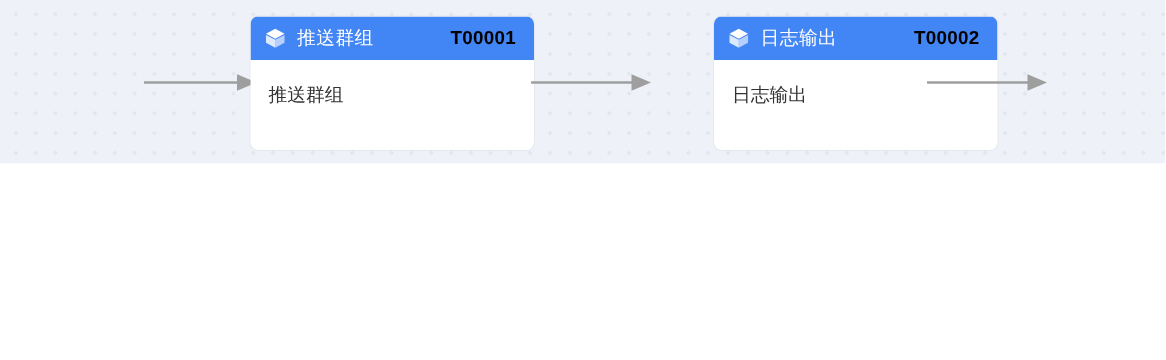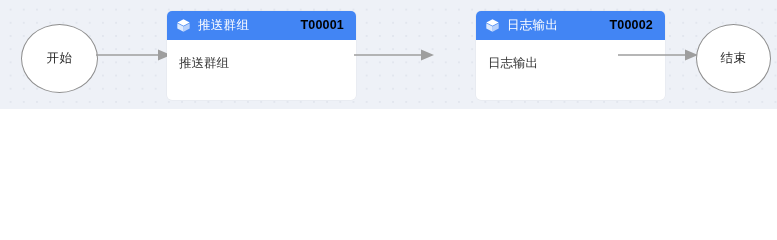--- a/index.html
+++ b/index.html
@@ -125,23 +125,20 @@
   #edge-start-task1 { left: 96px;  width: 75px; }
   #edge-task1-task2 { left: 354px; width: 80px; }
   #edge-task2-end   { left: 618px; width: 80px; }
   .connector svg { display: block; width: 100%; height: 14px; }
 </style>
 </head>
 <body>
 
 <div id="canvas">
 
-  <div class="terminator" id="node-start">
-    <span class="term-label">开始</span>
-  </div>
 
   <div class="connector" id="edge-start-task1">
     <svg viewBox="0 0 75 14" preserveAspectRatio="none">
       <line x1="0" y1="7" x2="63" y2="7" stroke="#9e9e9e" stroke-width="1.6"></line>
       <polygon points="62,1.5 75,7 62,12.5" fill="#9e9e9e"></polygon>
     </svg>
   </div>
 
   <div class="task-card" id="node-task-1">
     <div class="card-header">
@@ -180,17 +177,14 @@
     </div>
   </div>
 
   <div class="connector" id="edge-task2-end">
     <svg viewBox="0 0 80 14" preserveAspectRatio="none">
       <line x1="0" y1="7" x2="68" y2="7" stroke="#9e9e9e" stroke-width="1.6"></line>
       <polygon points="67,1.5 80,7 67,12.5" fill="#9e9e9e"></polygon>
     </svg>
   </div>
 
-  <div class="terminator" id="node-end">
-    <span class="term-label">结束</span>
-  </div>
 
 </div>
 
 </body></html>

